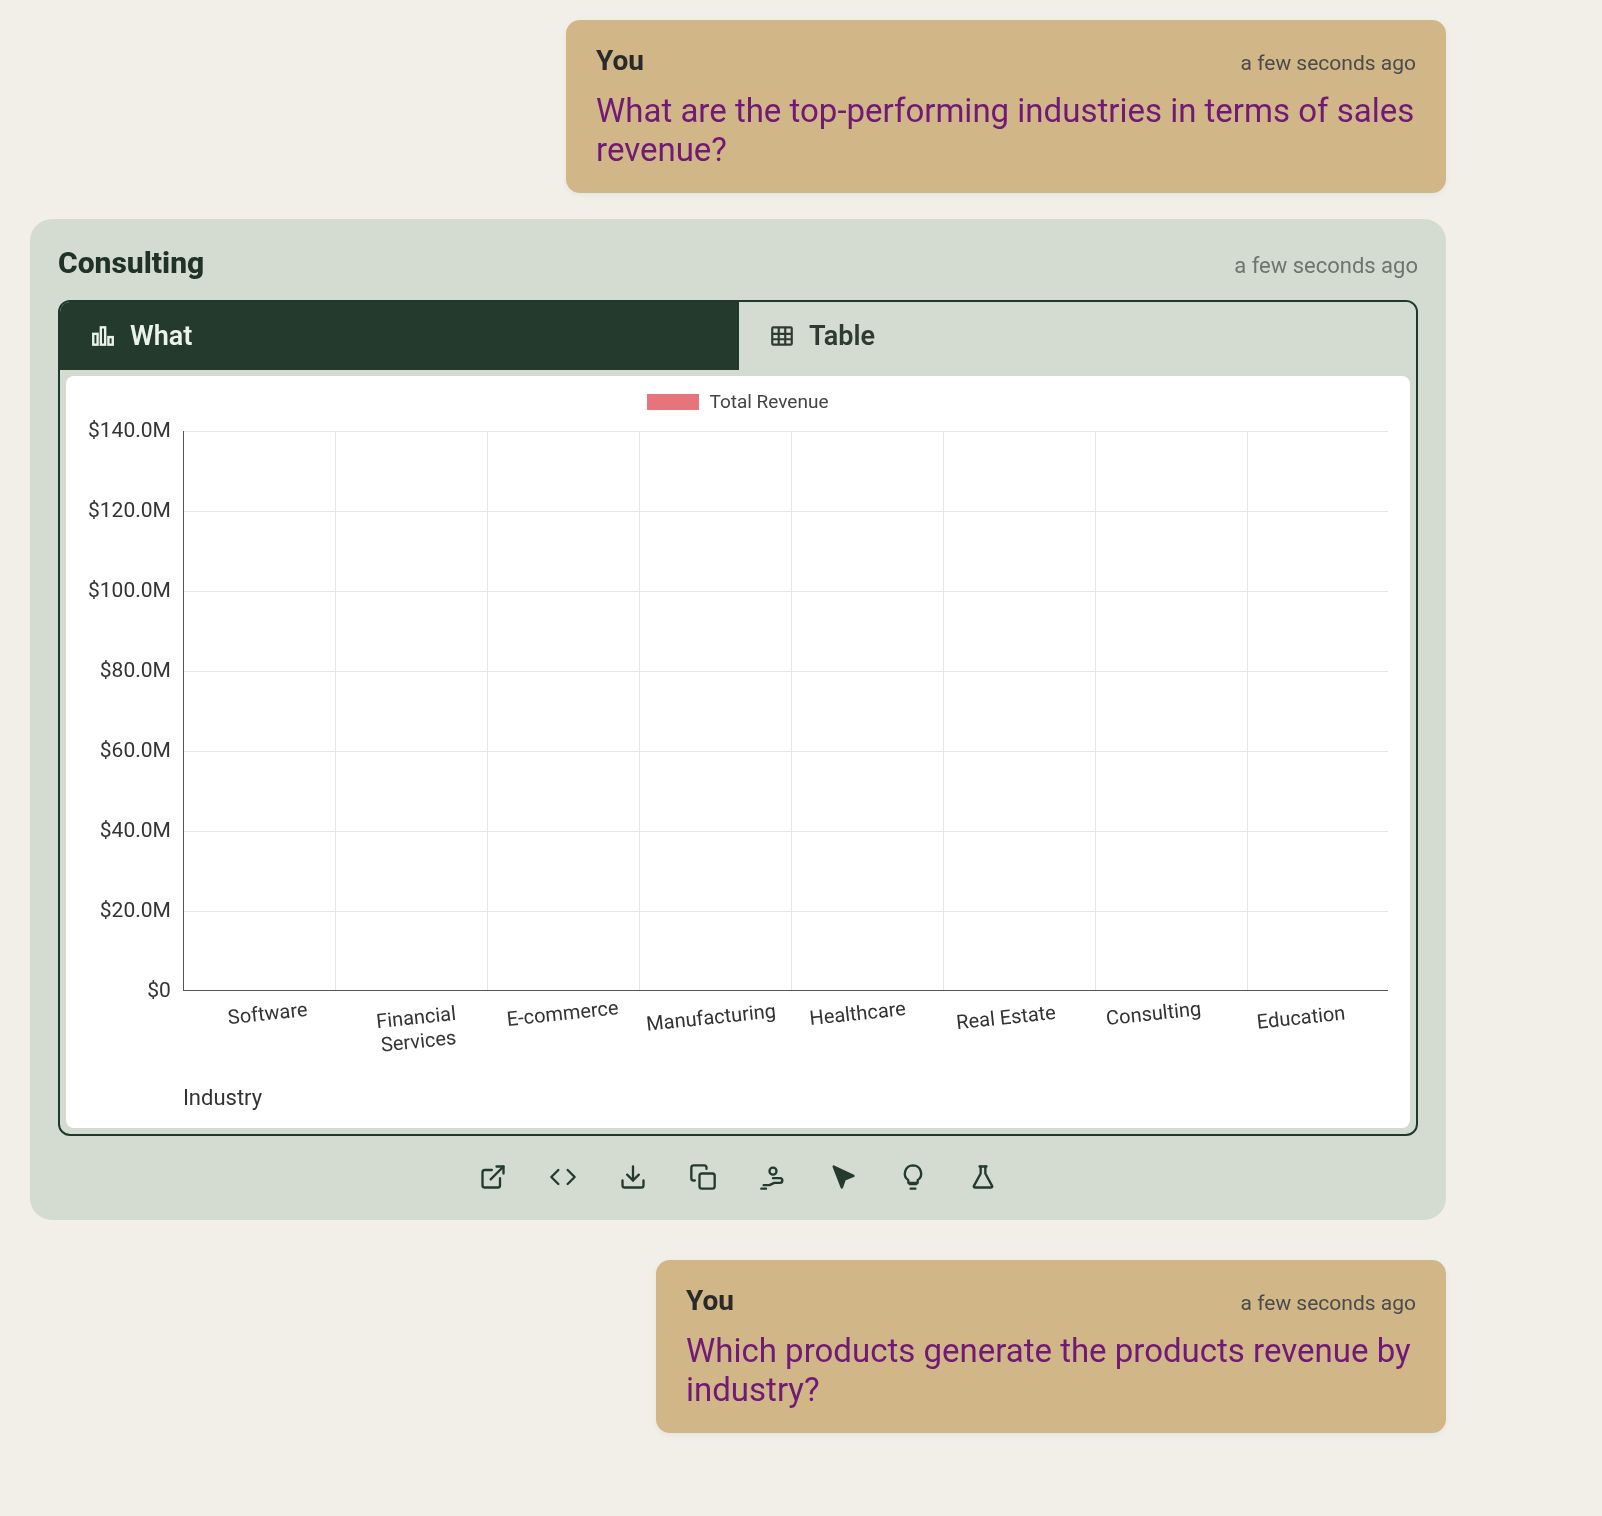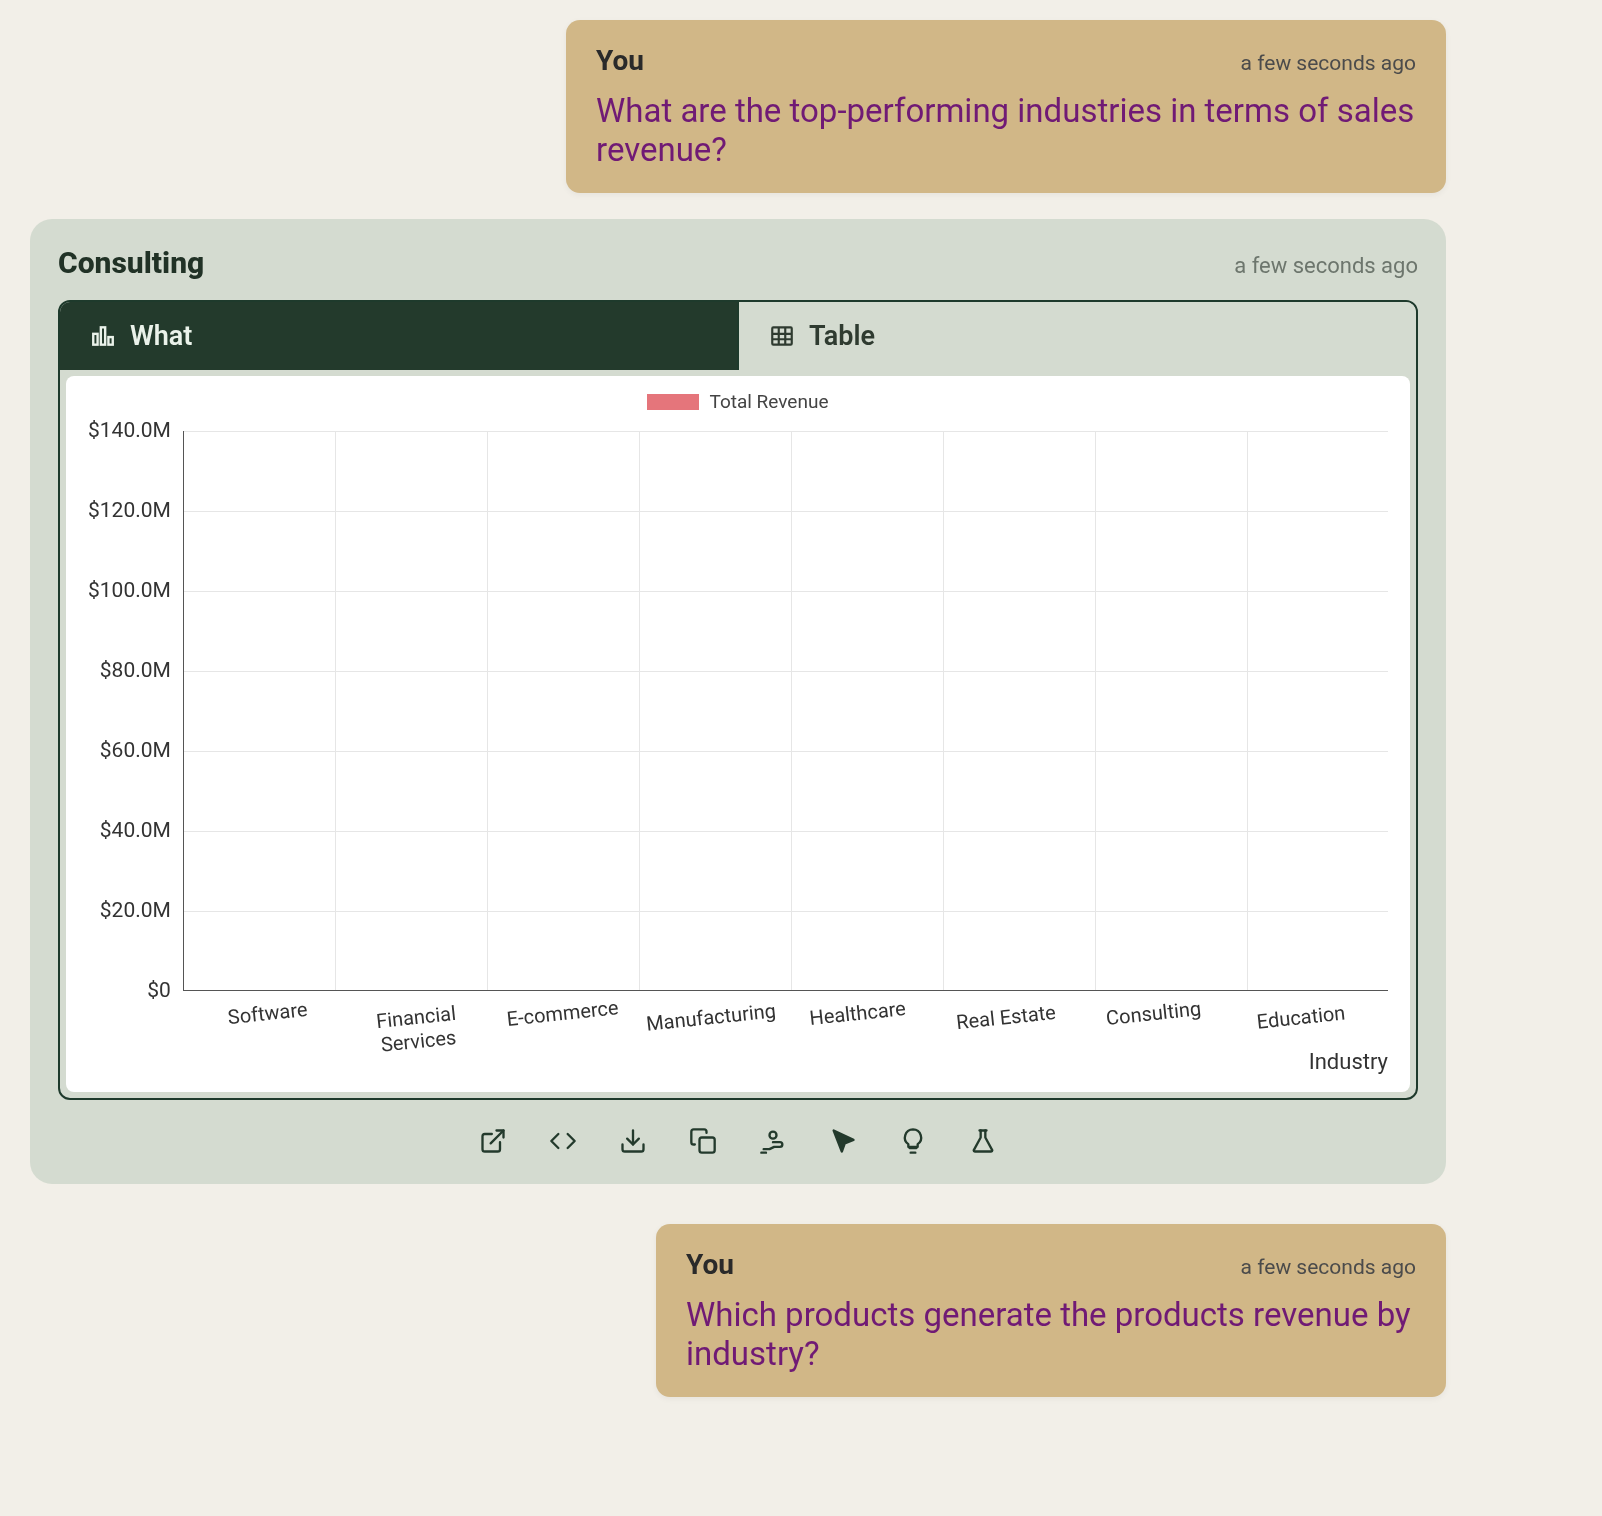--- a/index.html
+++ b/index.html
@@ -127,21 +127,21 @@
     padding: 10px 12px 0 12px;
   }
   .x-labels .xl {
     flex: 1;
     text-align: center;
     font-size: 20px; color: #333;
   }
   .x-labels .xl:nth-child(odd) { transform: rotate(-6deg); }
   .x-labels .xl:nth-child(even) { transform: rotate(-6deg) translateY(4px); }
   .x-title {
-    text-align: right; font-size: 22px; color: #333; 
+    text-align: left; font-size: 22px; color: #333; margin-top: 36px;
   }
 
   
   .toolbar {
     display: flex; justify-content: center; gap: 36px;
     padding: 24px 0 6px 0;
   }
   .toolbar .tbtn {
     width: 34px; height: 34px;
     display: inline-flex; align-items: center; justify-content: center;

